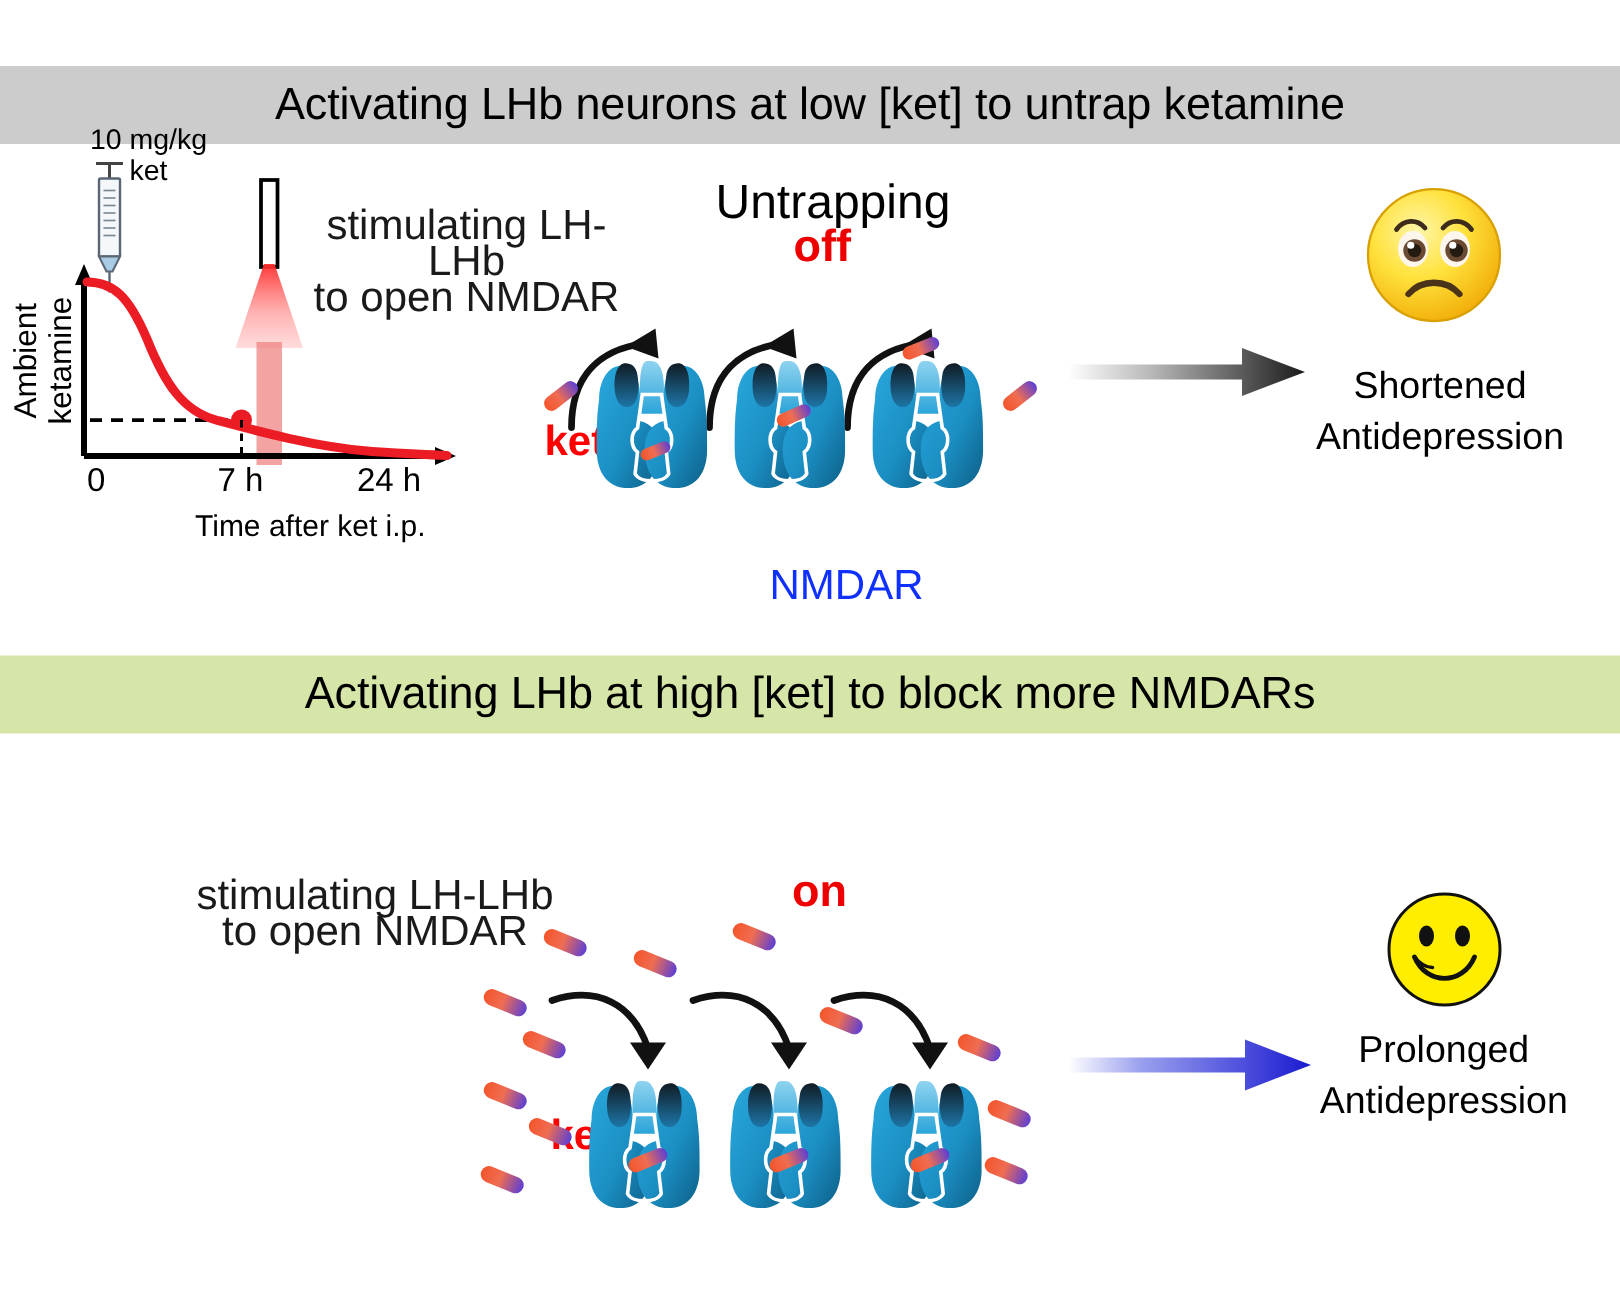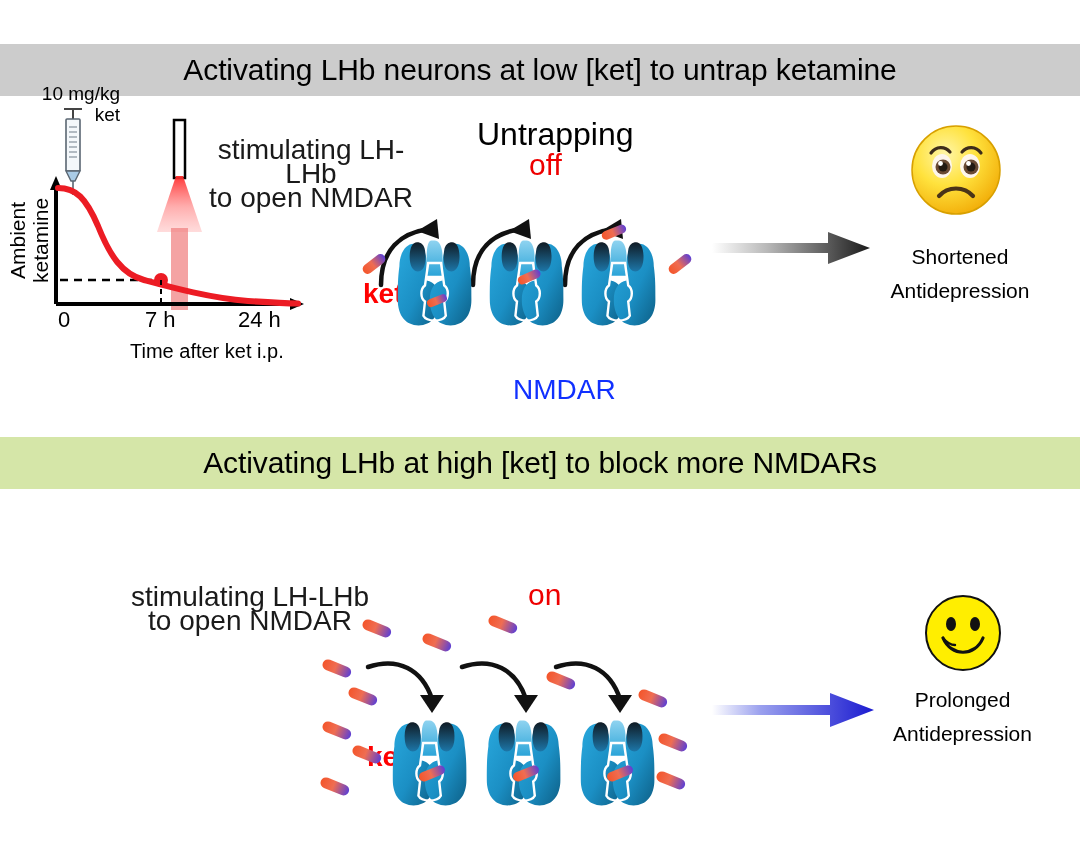--- a/index.html
+++ b/index.html
@@ -44,23 +44,24 @@
   }
 
   
   .chart-block { position: absolute; }
   #chart-top { left: 0;  top: 75px;  width: 330px; height: 290px; }
 
   .dose-label {
     position: absolute;
     font-size: 19px;
     line-height: 21px;
-    text-align: right;
+    text-align: center;
     white-space: pre-line;
     color: #000;
+    padding-left: 39px;
   }
 
   .axis-y-label {
     position: absolute;
     font-size: 21px;
     line-height: 23px;
     writing-mode: vertical-rl;
     transform: rotate(180deg);
     text-align: center;
     white-space: pre-line;
@@ -93,21 +94,21 @@
   
   .mid-title {
     position: absolute;
     font-size: 32px;
     color: #000;
     white-space: nowrap;
   }
   .mid-state {
     position: absolute;
     font-size: 30px;
-    font-weight: normal;
+    font-weight: bold;
     color: #ee0000;
     white-space: nowrap;
   }
   .ket-label {
     position: absolute;
     font-size: 28px;
     font-weight: bold;
     color: #ff0000;
     white-space: nowrap;
   }
@@ -115,21 +116,21 @@
     position: absolute;
     font-size: 28px;
     color: #1030ff;
     white-space: nowrap;
     margin-top: 38px;
   }
 
   
   .outcome-text {
     position: absolute;
-    font-size: 21px;
+    font-size: 25px;
     line-height: 34px;
     text-align: center;
     white-space: pre-line;
     color: #000;
   }
 
   svg { display: block; overflow: visible; }
   .abs-svg { position: absolute; }
 </style>
 </head>

